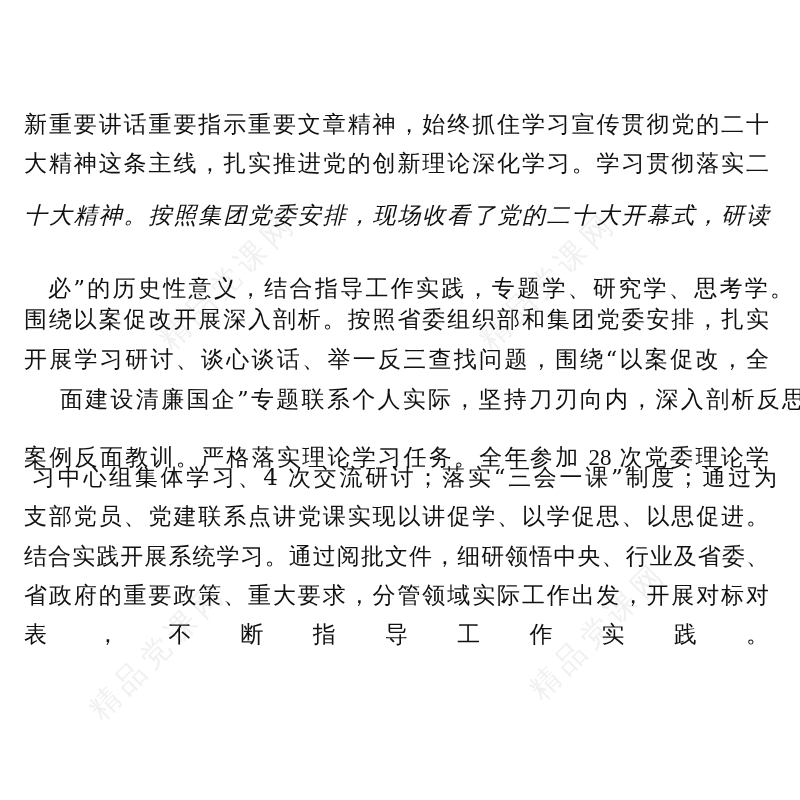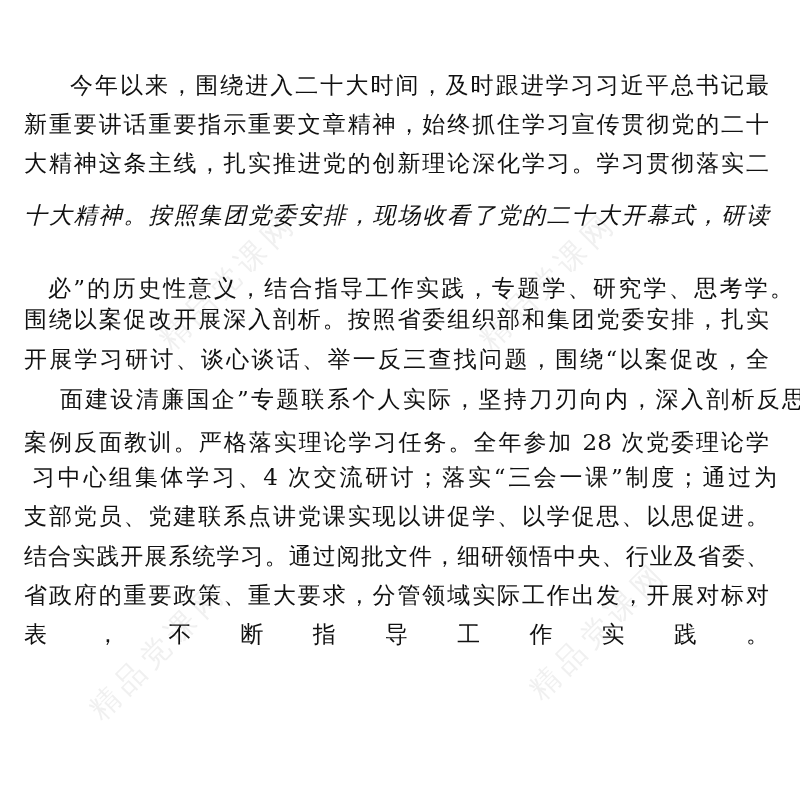--- a/index.html
+++ b/index.html
@@ -61,29 +61,28 @@
 <body>
 
 <div class="page">
 
   <div class="watermark" style="left:470px; top:330px;">精品党课网</div>
   <div class="watermark" style="left:80px; top:700px;">精品党课网</div>
   <div class="watermark" style="left:520px; top:680px;">精品党课网</div>
   <div class="watermark" style="left:150px; top:330px;">精品党课网</div>
 
 
-  <div class="line indent" style="top:70px;">今年以来，围绕进入二十大时间，及时跟进学习习近平总书记最</div>
   <div class="line" style="top:109px;">新重要讲话重要指示重要文章精神，始终抓住学习宣传贯彻党的二十</div>
   <div class="line" style="top:148px;">大精神这条主线，扎实推进党的创新理论深化学习。学习贯彻落实二</div>
   <div class="line" style="top:200px;font-style:italic;">十大精神。按照集团党委安排，现场收看了党的二十大开幕式，研读</div>
   <div class="line" style="top:273px;margin-left:24px;">必”的历史性意义，结合指导工作实践，专题学、研究学、思考学。</div>
   <div class="line" style="top:304px;">围绕以案促改开展深入剖析。按照省委组织部和集团党委安排，扎实</div>
   <div class="line" style="top:344px;">开展学习研讨、谈心谈话、举一反三查找问题，围绕“以案促改，全</div>
   <div class="line" style="top:384px;margin-left:36px;">面建设清廉国企”专题联系个人实际，坚持刀刃向内，深入剖析反思</div>
-  <div class="line" style="top:427px;">案例反面教训。严格落实理论学习任务。全年参加 28 次党委理论学</div>
+  <div class="line" style="top:443px;font-family:Liberation Serif, serif;">案例反面教训。严格落实理论学习任务。全年参加 28 次党委理论学</div>
   <div class="line" style="top:462px;margin-left:8px;">习中心组集体学习、4 次交流研讨；落实“三会一课”制度；通过为</div>
   <div class="line" style="top:501px;">支部党员、党建联系点讲党课实现以讲促学、以学促思、以思促进。</div>
   <div class="line" style="top:541px;">结合实践开展系统学习。通过阅批文件，细研领悟中央、行业及省委、</div>
   <div class="line" style="top:580px;">省政府的重要政策、重大要求，分管领域实际工作出发，开展对标对</div>
   <div class="line" style="top:619px;">表，不断指导工作实践。</div>
 
   <div class="line" style="top:692px;"></div>
   <div class="line last" style="top:731px;"></div>
 </div>
 

